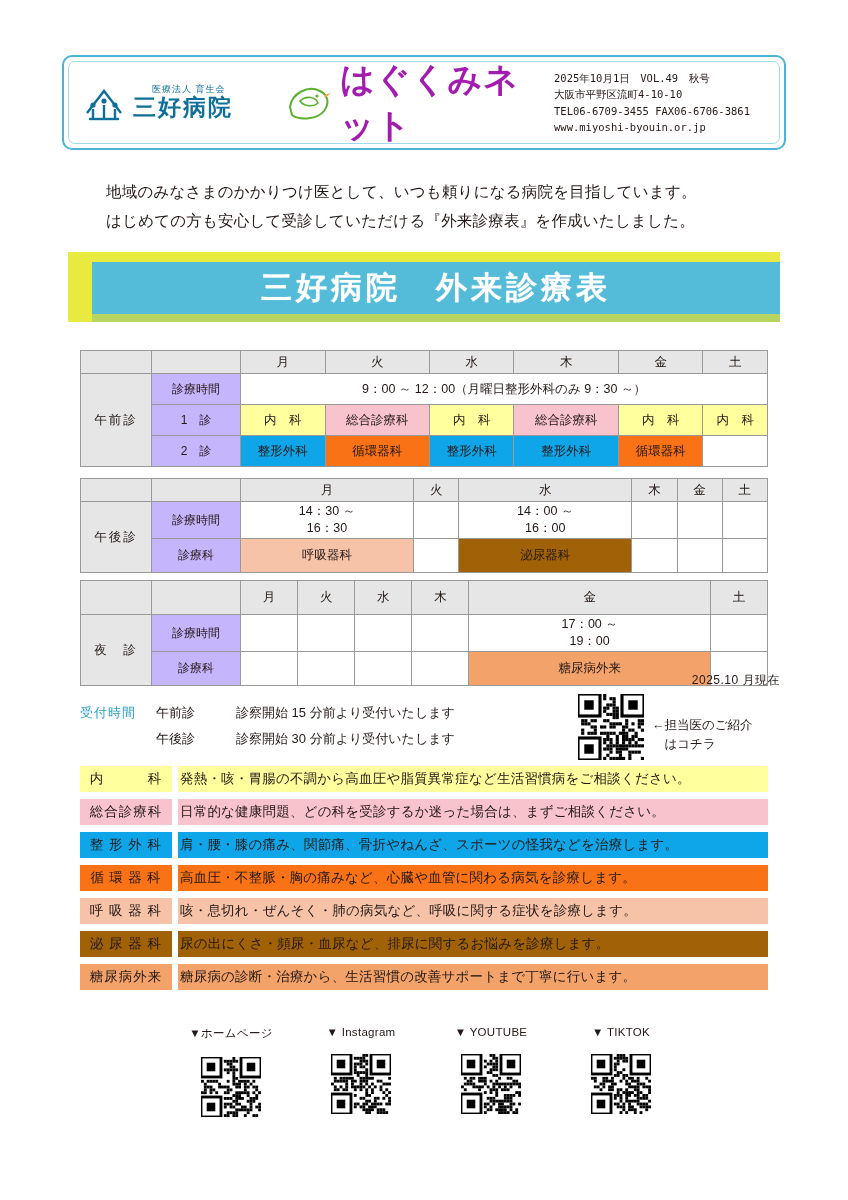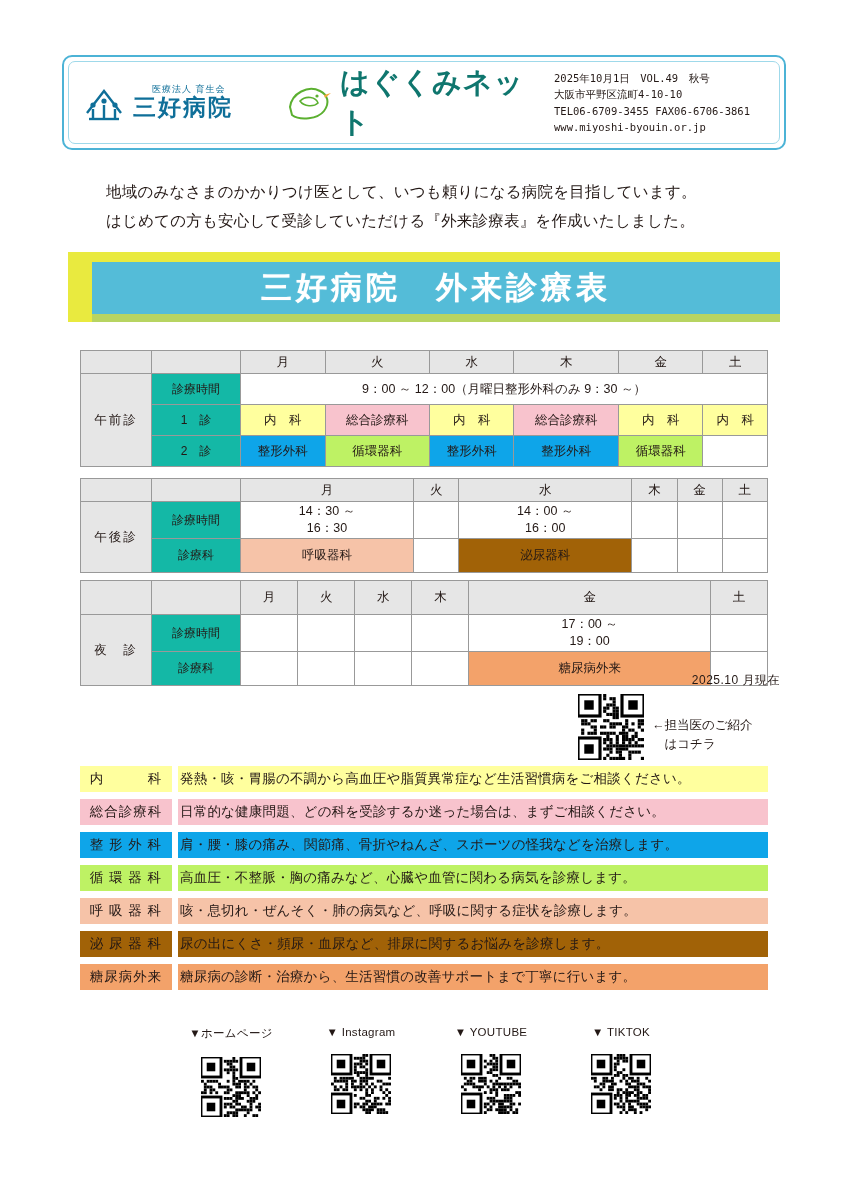--- a/index.html
+++ b/index.html
@@ -24,21 +24,21 @@
     border:1px solid #9fd9ea; border-radius:7px;
     display:flex; align-items:center;
   }
   .logo-block { width:215px; display:flex; align-items:center; padding-left:14px; box-sizing:border-box; }
   .logo-mark { width:42px; height:40px; position:relative; margin-right:8px; }
   .logo-text { line-height:1.1; }
   .logo-sub { font-size:9px; color:#0f6f99; letter-spacing:1px;padding-left:19px; }
   .logo-main { font-size:23px; color:#0f6f99; font-weight:bold; letter-spacing:2px; }
 
   .brand-block { width:260px; display:flex; align-items:center; justify-content:center; }
-  .brand-name { font-size:29px; color:#0f766e; font-weight:bold; letter-spacing:1px; }
+  .brand-name { font-size:34px; color:#a21caf; font-weight:bold; letter-spacing:1px; }
   .bird { width:52px; height:44px; position:relative; margin-right:4px; }
 
   .meta-block { flex:1; font-family:"DejaVu Sans Mono", monospace; font-size:10.5px; line-height:1.55; color:#231815; padding-left:10px; }
 
   
   .lead {
     position:absolute; left:106px; top:178px; width:660px;
     font-size:15.5px; line-height:1.85; letter-spacing:0.2px;
   }
 
@@ -52,27 +52,27 @@
     color:#ffffff; font-size:31px; font-weight:bold; letter-spacing:4px;
     text-shadow:0 0 1px rgba(255,255,255,0.6);
   }
   .title-green { position:absolute; left:24px; top:62px; width:688px; height:8px; background:#b7d461; }
 
   
   .tbl { position:absolute; border-collapse:collapse; font-size:12.5px; }
   .tbl td, .tbl th { border:1px solid #999; text-align:center; vertical-align:middle; font-weight:normal; }
   .hdr-cell { background:#e6e6e6; height:20px; font-size:12.5px; }
   .lbl-cell { background:#e6e6e6; font-size:12.5px; letter-spacing:2px; }
-  .sub-cell { background:#14b8a6; font-size:12px; }
+  .sub-cell { background:#c4b5fd; font-size:12px; }
   .blank { background:#ffffff; }
 
   .c-naika    { background:#ffff9e; color:#231815; }
   .c-sogo     { background:#f8c3cd; }
   .c-seikei   { background:#0ea5e9; }
-  .c-junkan   { background:#bef264; }
+  .c-junkan   { background:#f97316;font-family:Liberation Serif, serif; }
   .c-kokyu    { background:#f6c3a8; }
   .c-hinyo    { background:#a16207; }
   .c-tonyo    { background:#f3a26a; }
 
   .asof { position:absolute; right:68px; top:672px; font-size:12px; letter-spacing:0.5px;margin-left:42px; }
 
   
   .recep { position:absolute; left:80px; top:700px; font-size:13px; line-height:2.0; }
   .recep .ttl { color:#2a9fc4; letter-spacing:1px; }
   .recep-row { display:flex; }
@@ -260,20 +260,32 @@
           <td class="blank"></td>
           <td class="blank"></td>
           <td class="c-tonyo">糖尿病外来</td>
           <td class="blank"></td>
         </tr>
       </tbody>
     </table>
 
   <div class="asof">2025.10 月現在</div>
 
+  <div class="recep">
+    <div class="recep-row">
+      <div class="ttl" style="width:76px;">受付時間</div>
+      <div class="recep-k">午前診</div>
+      <div>診察開始 15 分前より受付いたします</div>
+    </div>
+    <div class="recep-row">
+      <div style="width:76px;"></div>
+      <div class="recep-k">午後診</div>
+      <div>診察開始 30 分前より受付いたします</div>
+    </div>
+  </div>
 
   <div class="qr-main" id="qr-main"><svg width="66" height="66" viewBox="0 0 21 21">
         <rect width="21" height="21" fill="#fff"></rect>
         <rect x="8" y="0" width="1" height="1" fill="#000"></rect>
         <rect x="8" y="1" width="1" height="1" fill="#000"></rect>
         <rect x="10" y="1" width="1" height="1" fill="#000"></rect>
         <rect x="11" y="1" width="1" height="1" fill="#000"></rect>
         <rect x="11" y="2" width="1" height="1" fill="#000"></rect>
         <rect x="9" y="3" width="1" height="1" fill="#000"></rect>
         <rect x="10" y="3" width="1" height="1" fill="#000"></rect>

